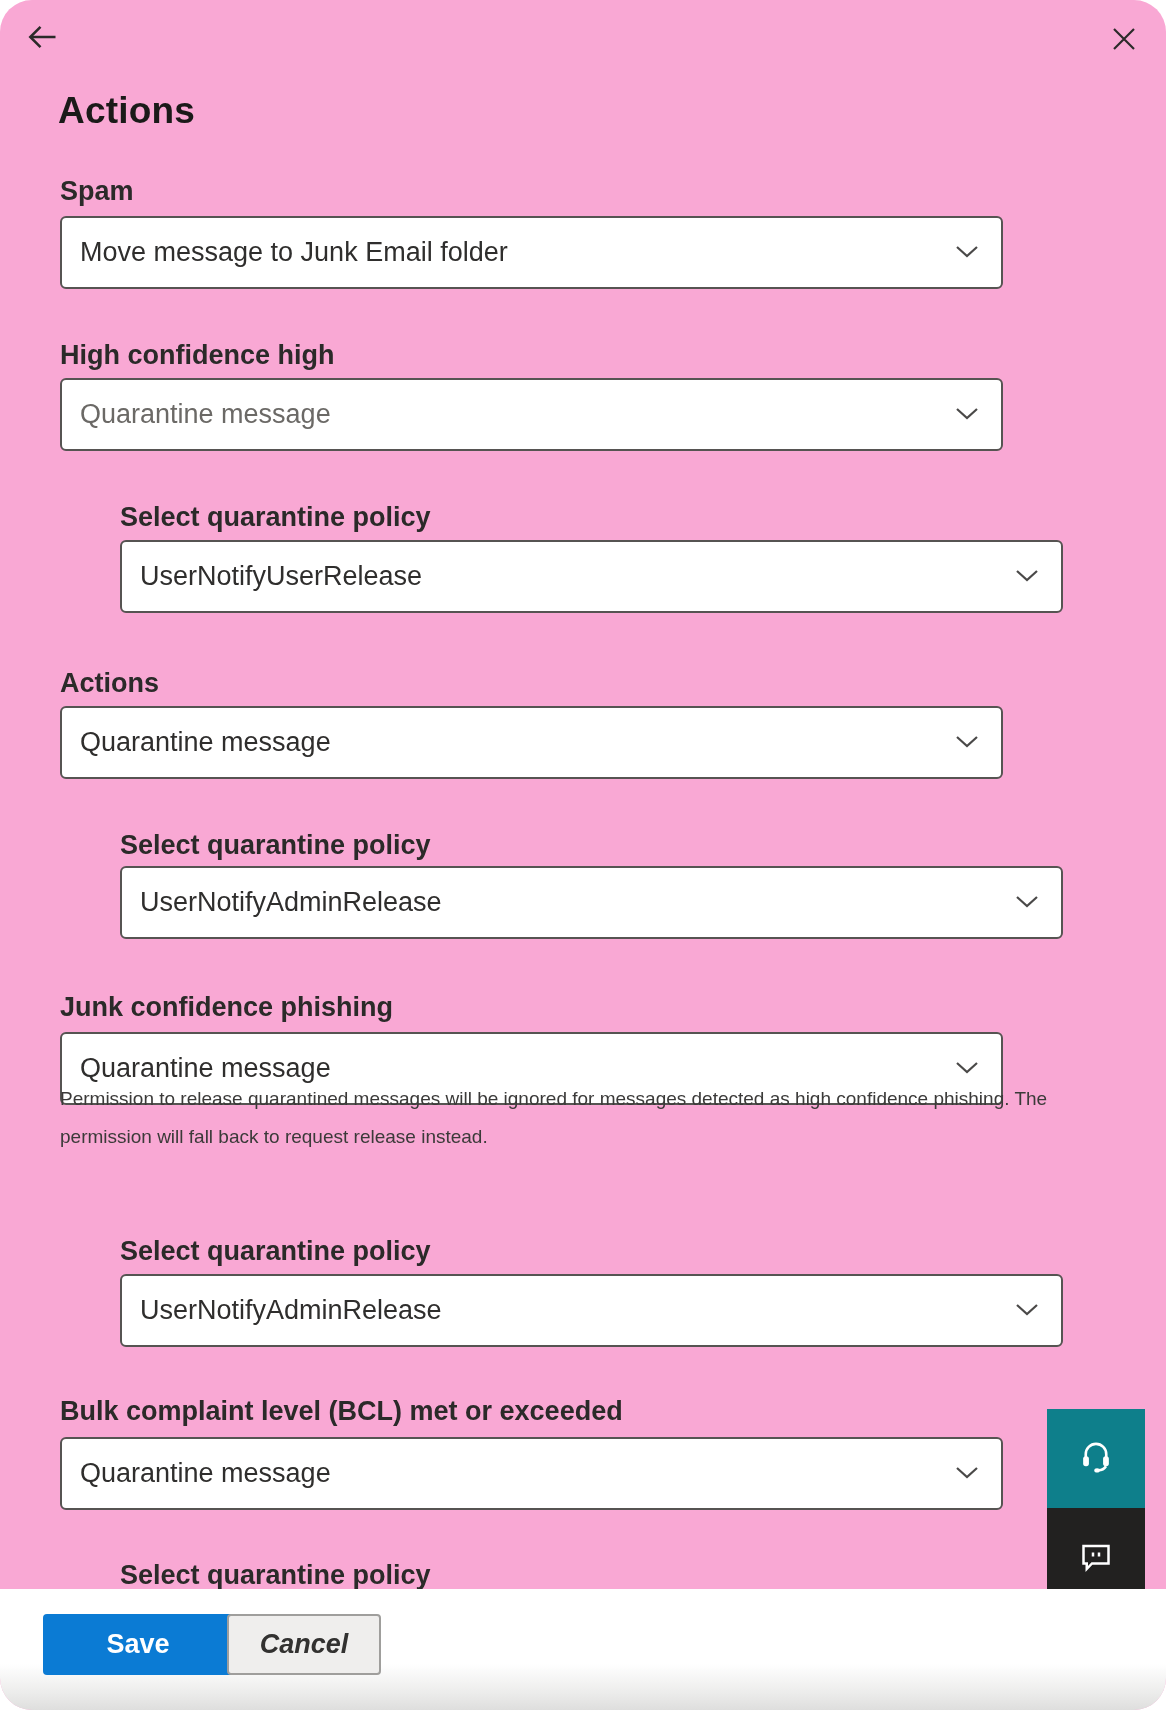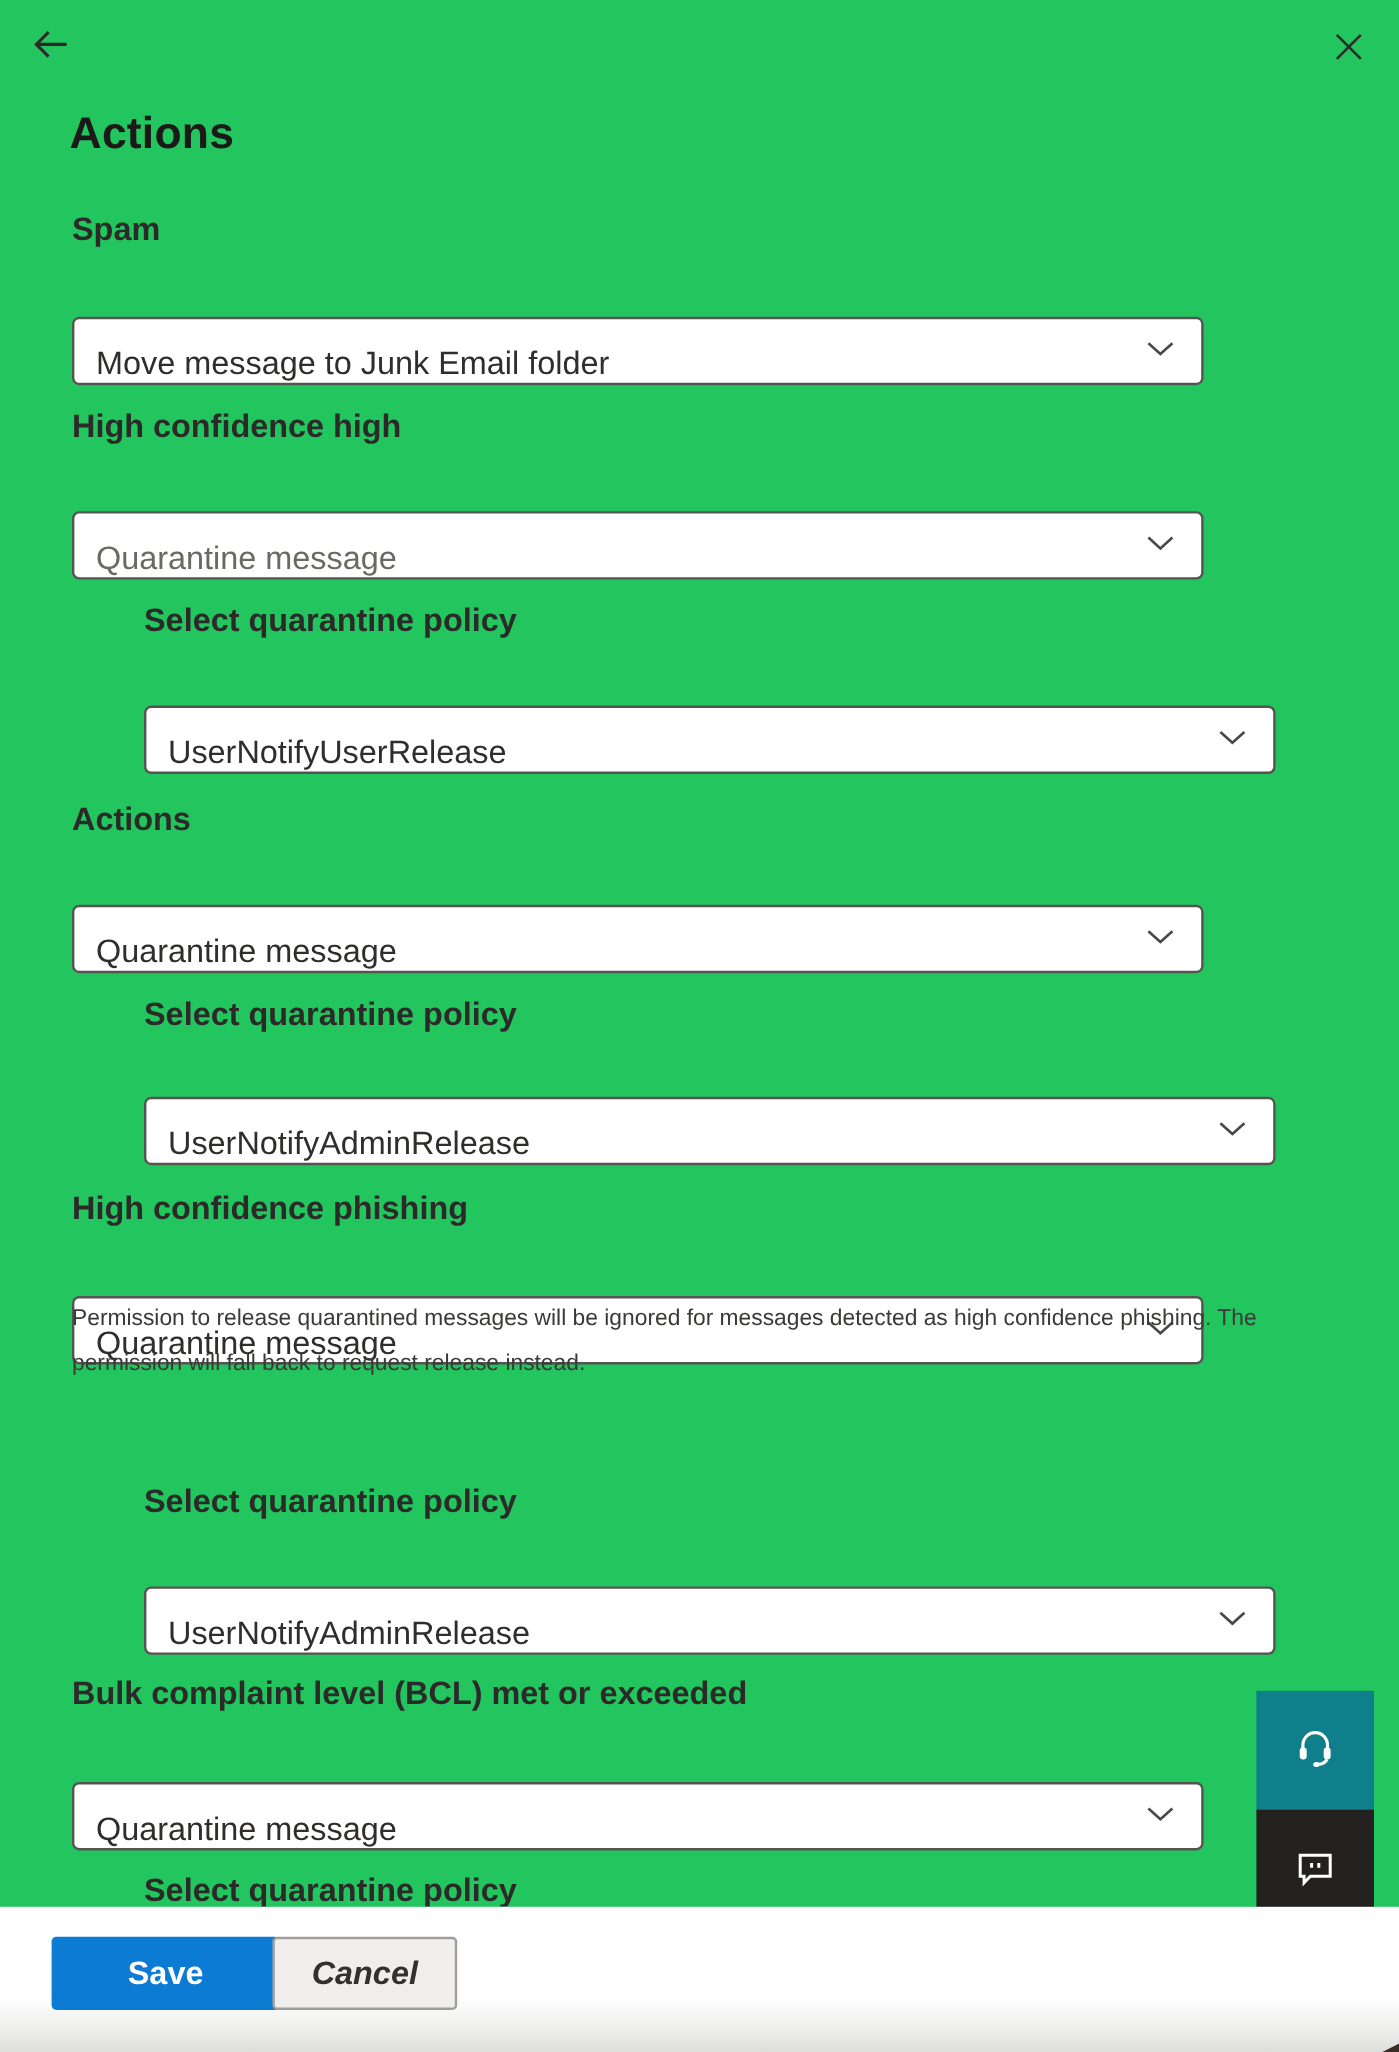--- a/index.html
+++ b/index.html
@@ -1,29 +1,29 @@
 <!DOCTYPE html>
 <html><head>
 <meta charset="utf-8">
 <style>
   html,body{margin:0;padding:0;background:#ffffff;}
   *{box-sizing:border-box;}
   .panel{
-    position:relative;width:1166px;height:1710px;overflow:hidden;background:#22c55e;
-    font-family:"Liberation Sans","DejaVu Sans",sans-serif;color:#2b2a29;
+    position:relative;width:1166px;height:1710px;overflow:hidden;background:#f9a8d4;
+    font-family:"Liberation Sans","DejaVu Sans",sans-serif;color:#2b2a29;border-radius:32px;
   }
   .icon-btn{position:absolute;background:none;border:none;padding:0;cursor:pointer;display:flex;align-items:center;justify-content:center;}
   #btn-back{left:20px;top:16px;width:44px;height:44px;}
   #btn-close{left:1102px;top:18px;width:44px;height:44px;}
   .page-title{position:absolute;left:58px;top:90px;font-size:37px;font-weight:700;color:#1b1a19;letter-spacing:0.2px;}
   .lbl{position:absolute;font-size:27px;font-weight:700;color:#2b2a29;white-space:nowrap;}
   .dd{
-    position:absolute;width:943px;height:57px;background:#fff;
+    position:absolute;width:943px;height:73px;background:#fff;
     border:2px solid #565452;border-radius:6px;
-    display:flex;align-items:flex-end;padding:0 60px 0 18px;cursor:pointer;margin-top:48px;
+    display:flex;align-items:center;padding:0 60px 0 18px;cursor:pointer;
   }
   .dd-text{font-size:27px;color:#2f2e2d;white-space:nowrap;overflow:hidden;}
   .dd-text.muted{color:#6b6966;}
   .chev{position:absolute;right:22px;top:50%;transform:translateY(-50%);display:block;}
   #lbl-spam{left:60px;top:176px;}
   #dd-spam{left:60px;top:216px;}
   #lbl-hcs{left:60px;top:340px;}
   #dd-hcs{left:60px;top:378px;}
   #lbl-sqp1{left:120px;top:502px;}
   #dd-sqp1{left:120px;top:540px;}
@@ -126,21 +126,21 @@
   <div class="lbl" id="lbl-sqp2">Select quarantine policy</div>
   <div class="dd" id="dd-sqp2" role="combobox">
     <span class="dd-text">UserNotifyAdminRelease</span>
     <span class="chev">
       <svg width="24" height="13" viewBox="0 0 24 13" fill="none" stroke="#4a4948" stroke-width="2.2">
           <path d="M2 2l10 9L22 2"></path>
         </svg>
     </span>
   </div>
 
-  <div class="lbl" id="lbl-hcp">High confidence phishing</div>
+  <div class="lbl" id="lbl-hcp">Junk confidence phishing</div>
   <div class="dd" id="dd-hcp" role="combobox">
     <span class="dd-text">Quarantine message</span>
     <span class="chev">
       <svg width="24" height="13" viewBox="0 0 24 13" fill="none" stroke="#4a4948" stroke-width="2.2">
           <path d="M2 2l10 9L22 2"></path>
         </svg>
     </span>
   </div>
 
   <div id="note">Permission to release quarantined messages will be ignored for messages detected as high confidence phishing. The permission will fall back to request release instead.</div>

